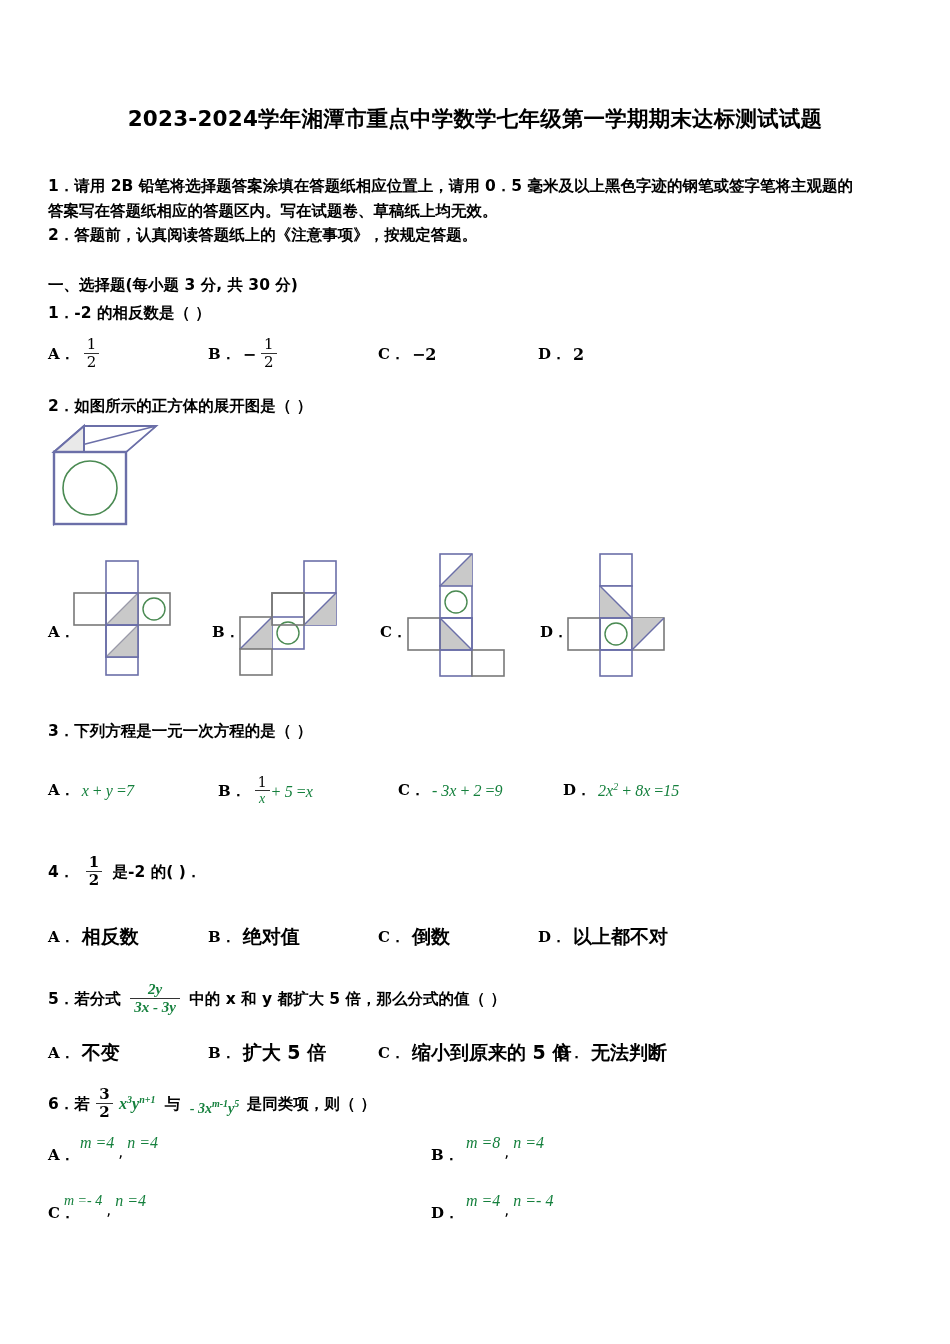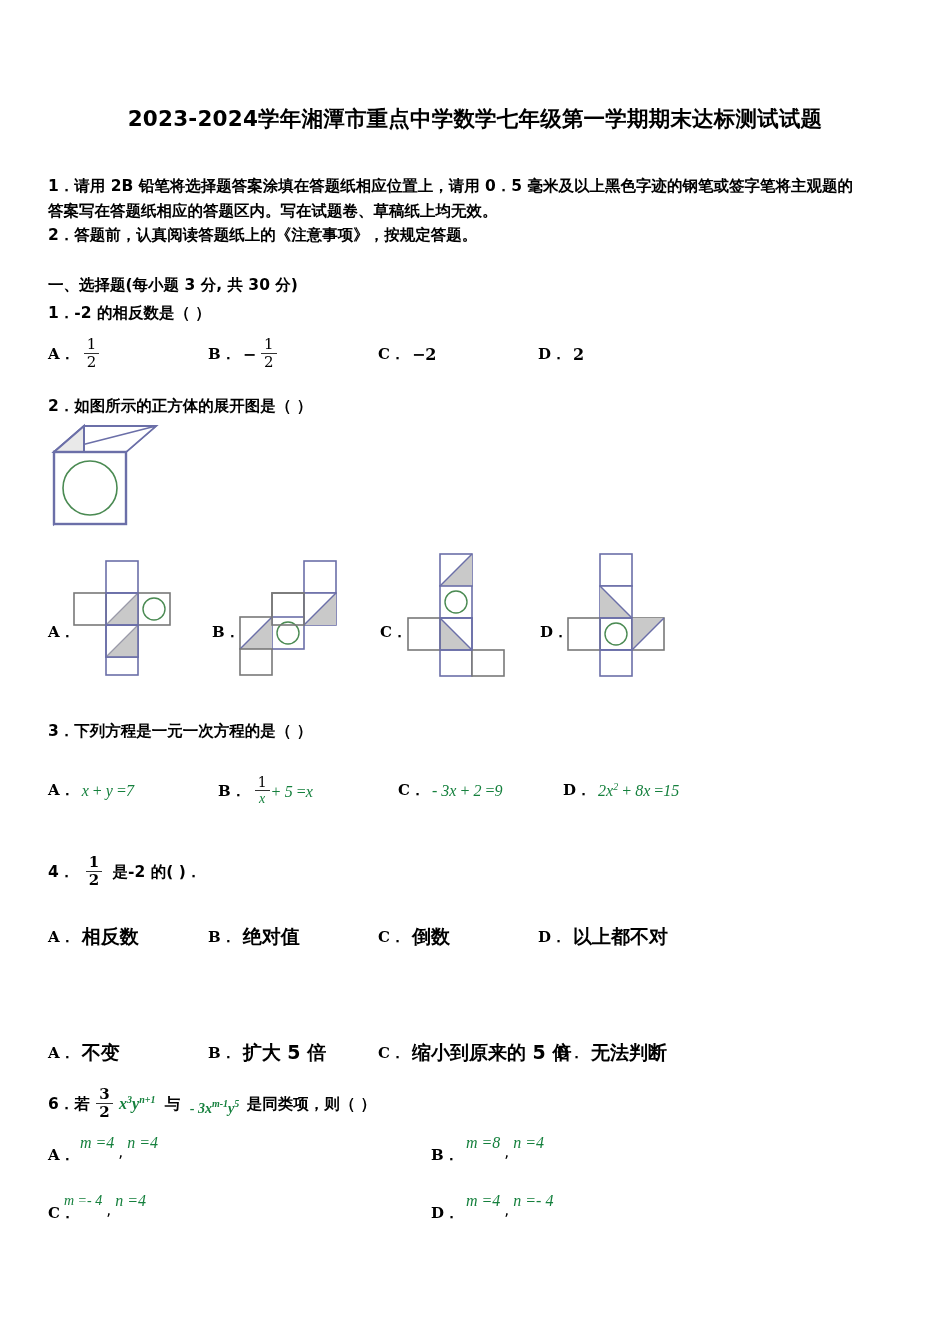--- a/index.html
+++ b/index.html
@@ -337,20 +337,29 @@
     <div class="opt" style="left:330px; top:4px;">
       <span class="opt-letter">C．</span>
       <span class="opt-cn">倒数</span>
     </div>
     <div class="opt" style="left:490px; top:4px;">
       <span class="opt-letter">D．</span>
       <span class="opt-cn">以上都不对</span>
     </div>
   </div>
 
+  <div class="q" style="top:982px;">
+    <span>5．</span><span>若分式</span>
+    <span class="frac wide" style="margin:0 4px;">
+      <span class="n math" style="font-size:15px;">2y</span>
+      <span class="bar"></span>
+      <span class="d math" style="font-size:15px;">3x - 3y</span>
+    </span>
+    <span>中的 x 和 y 都扩大 5 倍，那么分式的值（   ）</span>
+  </div>
   <div class="optrow" style="top:1036px;">
     <div class="opt" style="left:0px; top:4px;">
       <span class="opt-letter">A．</span>
       <span class="opt-cn">不变</span>
     </div>
     <div class="opt" style="left:160px; top:4px;">
       <span class="opt-letter">B．</span>
       <span class="opt-cn">扩大 5 倍</span>
     </div>
     <div class="opt" style="left:330px; top:4px;">

